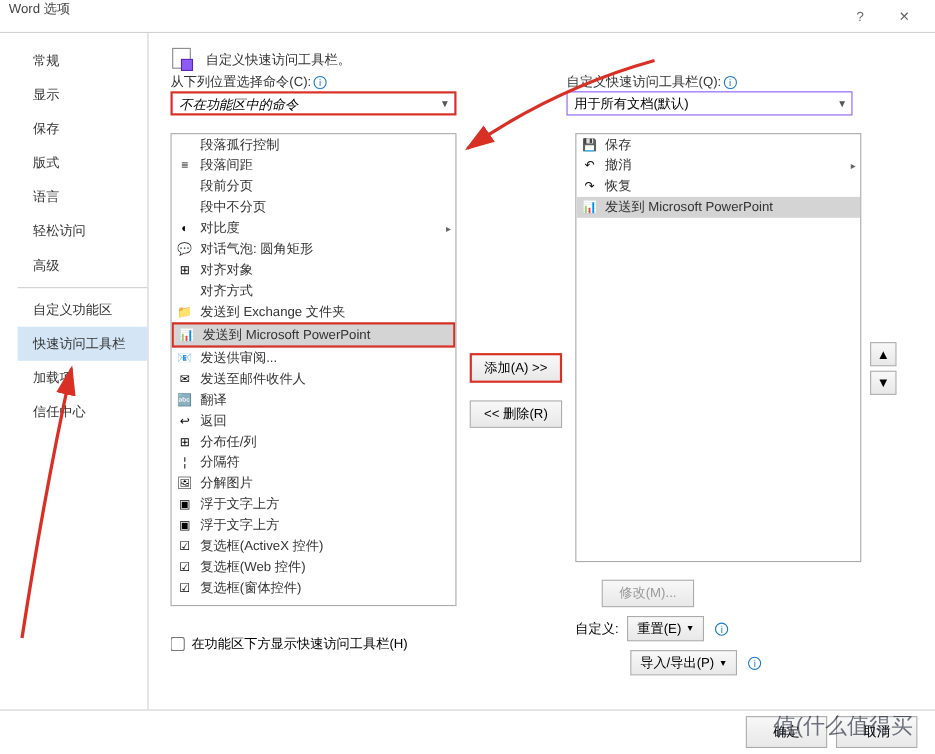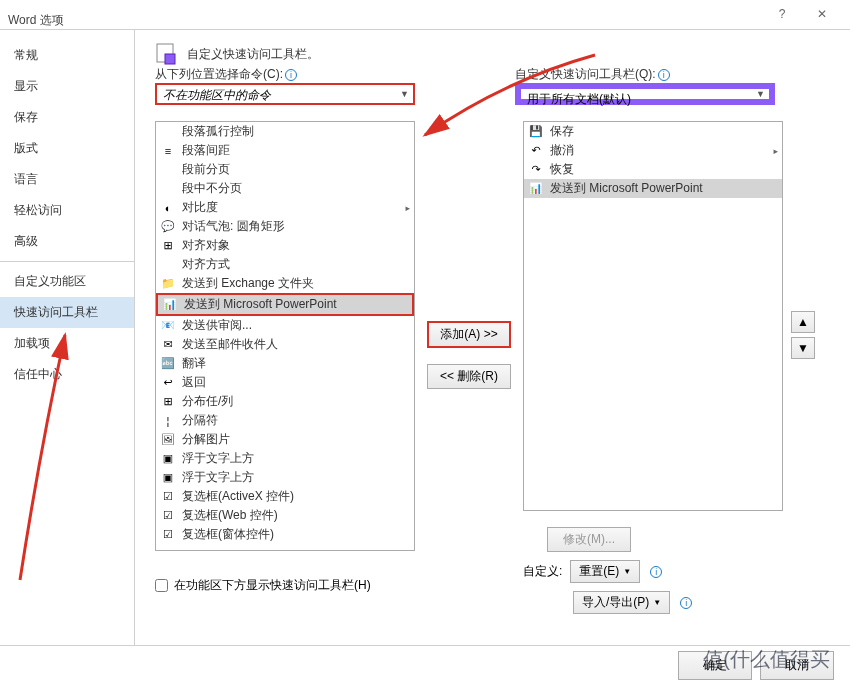--- a/index.html
+++ b/index.html
@@ -1,38 +1,38 @@
 <!DOCTYPE html>
 <html><head>
   <meta charset="utf-8">
   <style>
     * { box-sizing: border-box; margin: 0; padding: 0; font-family: "Microsoft YaHei", sans-serif; font-size: 12px; }
     body { background: #fff; width: 850px; height: 685px; position: relative; overflow: hidden; }
     
-    .titlebar { height: 30px; border-bottom: 1px solid #d0d0d0; display: flex; align-items: flex-end; padding: 0 8px; }
+    .titlebar { height: 30px; border-bottom: 1px solid #d0d0d0; display: flex; align-items: flex-start; padding: 0 8px; }
     .titlebar-title { flex: 1; color: #444; }
     .titlebar-btn { width: 40px; height: 30px; display: flex; align-items: center; justify-content: center; color: #666; cursor: pointer; }
     
     .main { display: flex; height: 615px; }
     
-    .sidebar { width: 135px; border-right: 1px solid #d0d0d0; padding-top: 10px; }
+    .sidebar { width: 135px; border-right: 1px solid #d0d0d0; padding-top: 10px; padding-left: 16px; }
     .sidebar-item { padding: 7px 14px; cursor: pointer; color: #333; position: relative; }
     .sidebar-item.selected { background: #d4e6f6; }
     .sidebar-divider { border-top: 1px solid #d0d0d0; margin: 4px 0; }
     
     .content { flex: 1; padding: 12px 20px; overflow: hidden; position: relative; }
     
     .header-row { display: flex; align-items: center; gap: 8px; }
     .header-icon { width: 24px; height: 24px; position: relative; }
     .header-text { color: #333; }
     
     .lbl { color: #333; }
     .info-icon { display: inline-block; width: 12px; height: 12px; border-radius: 50%; border: 1px solid #1a7bc9; color: #1a7bc9; font-size: 9px; text-align: center; line-height: 10px; margin-left: 2px; }
     
-    .dropdown { width: 260px; height: 22px; border: 6px solid #8b5cf6; padding: 2px 18px 2px 6px; position: relative; background: #fff; cursor: pointer; margin-bottom: 16px; }
+    .dropdown { width: 260px; height: 22px; border: 1px solid #8b5cf6; padding: 2px 18px 2px 6px; position: relative; background: #fff; cursor: pointer; margin-bottom: 16px; }
     .dropdown.highlight { border: 2px solid #d93025; font-style: italic; }
     .dropdown-arrow { position: absolute; right: 4px; top: 50%; transform: translateY(-50%); font-size: 9px; color: #555; }
     
     .columns { display: flex; gap: 12px; align-items: flex-start; }
     
     .listbox { width: 260px; height: 430px; border: 1px solid #ababab; overflow-y: scroll; background: #fff; }
     .listbox.small { height: 390px; }
     .list-item { display: flex; align-items: center; padding: 1px 4px; gap: 6px; cursor: pointer; white-space: nowrap; }
     .list-item.selected { background: #d4d4d4; border: 2px solid #d93025; }
     .item-icon { width: 16px; height: 16px; flex-shrink: 0; display: flex; align-items: center; justify-content: center; font-size: 11px; }

